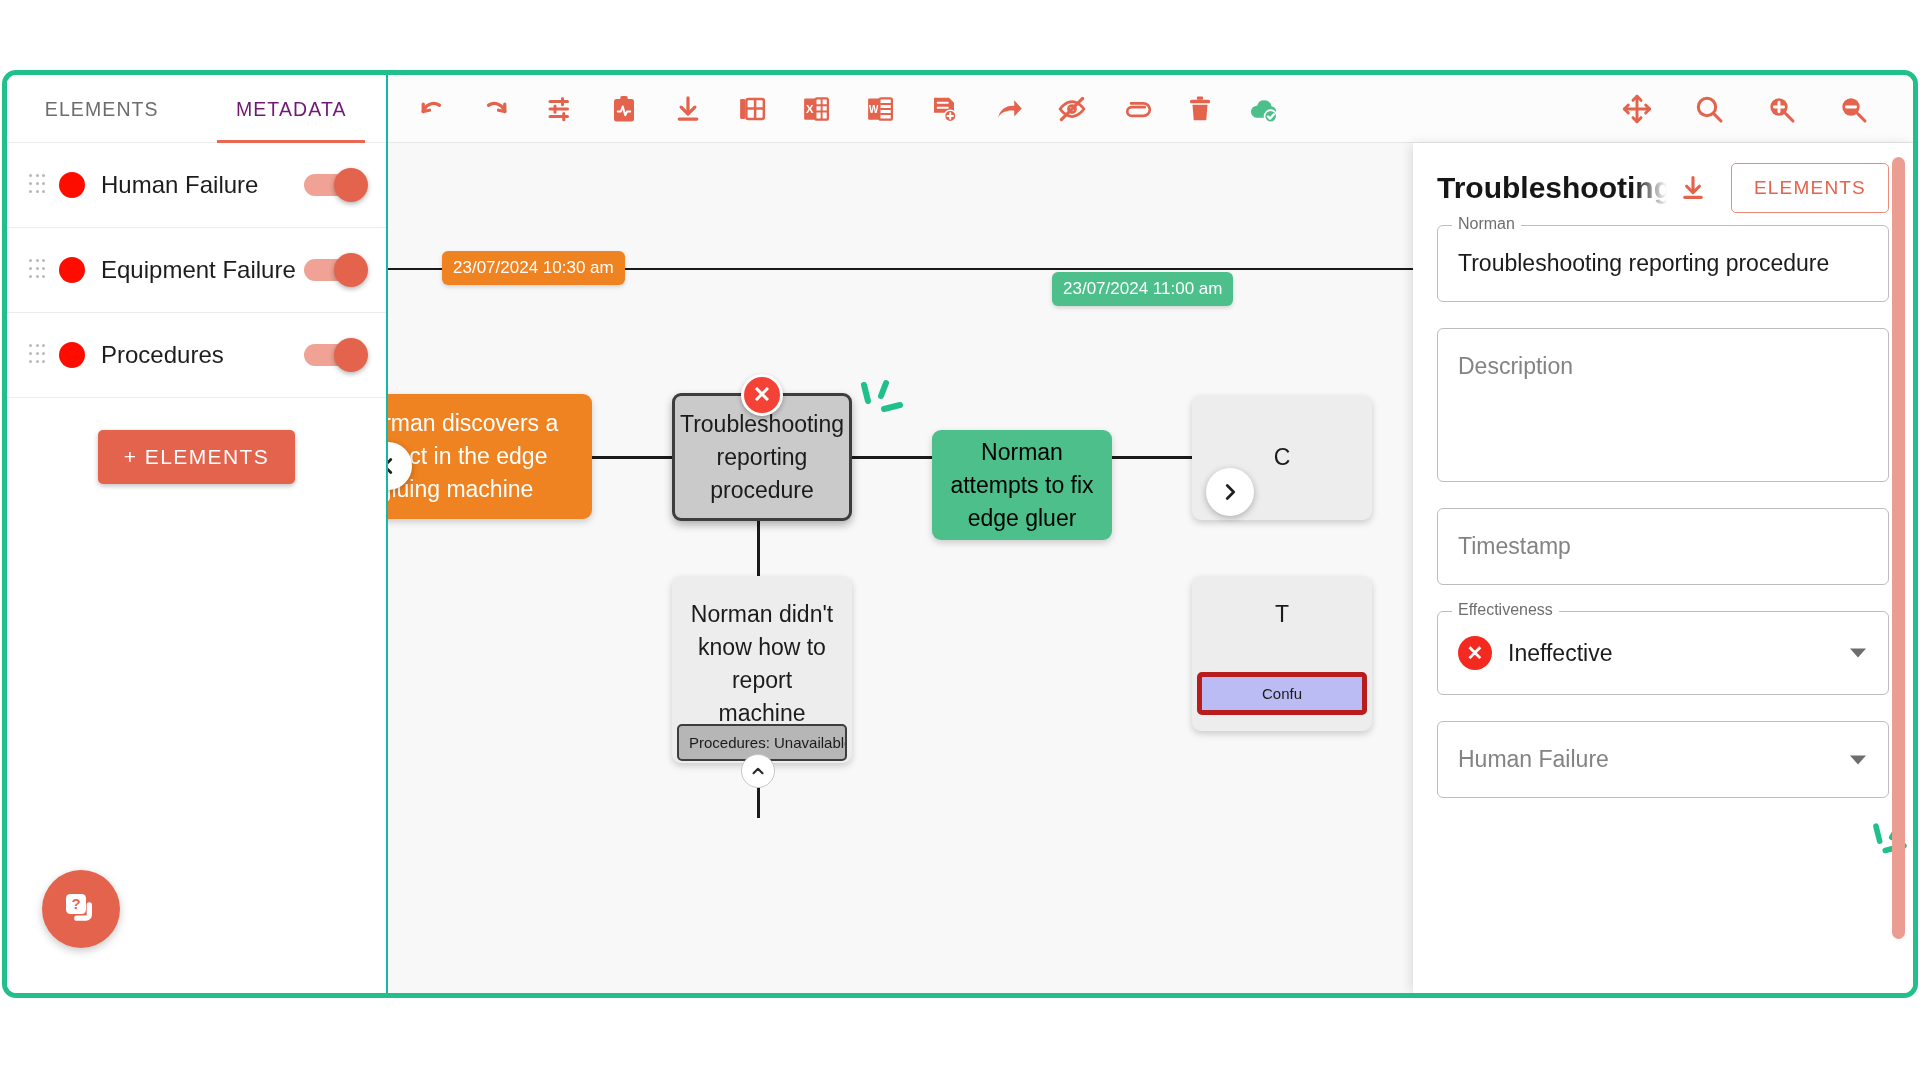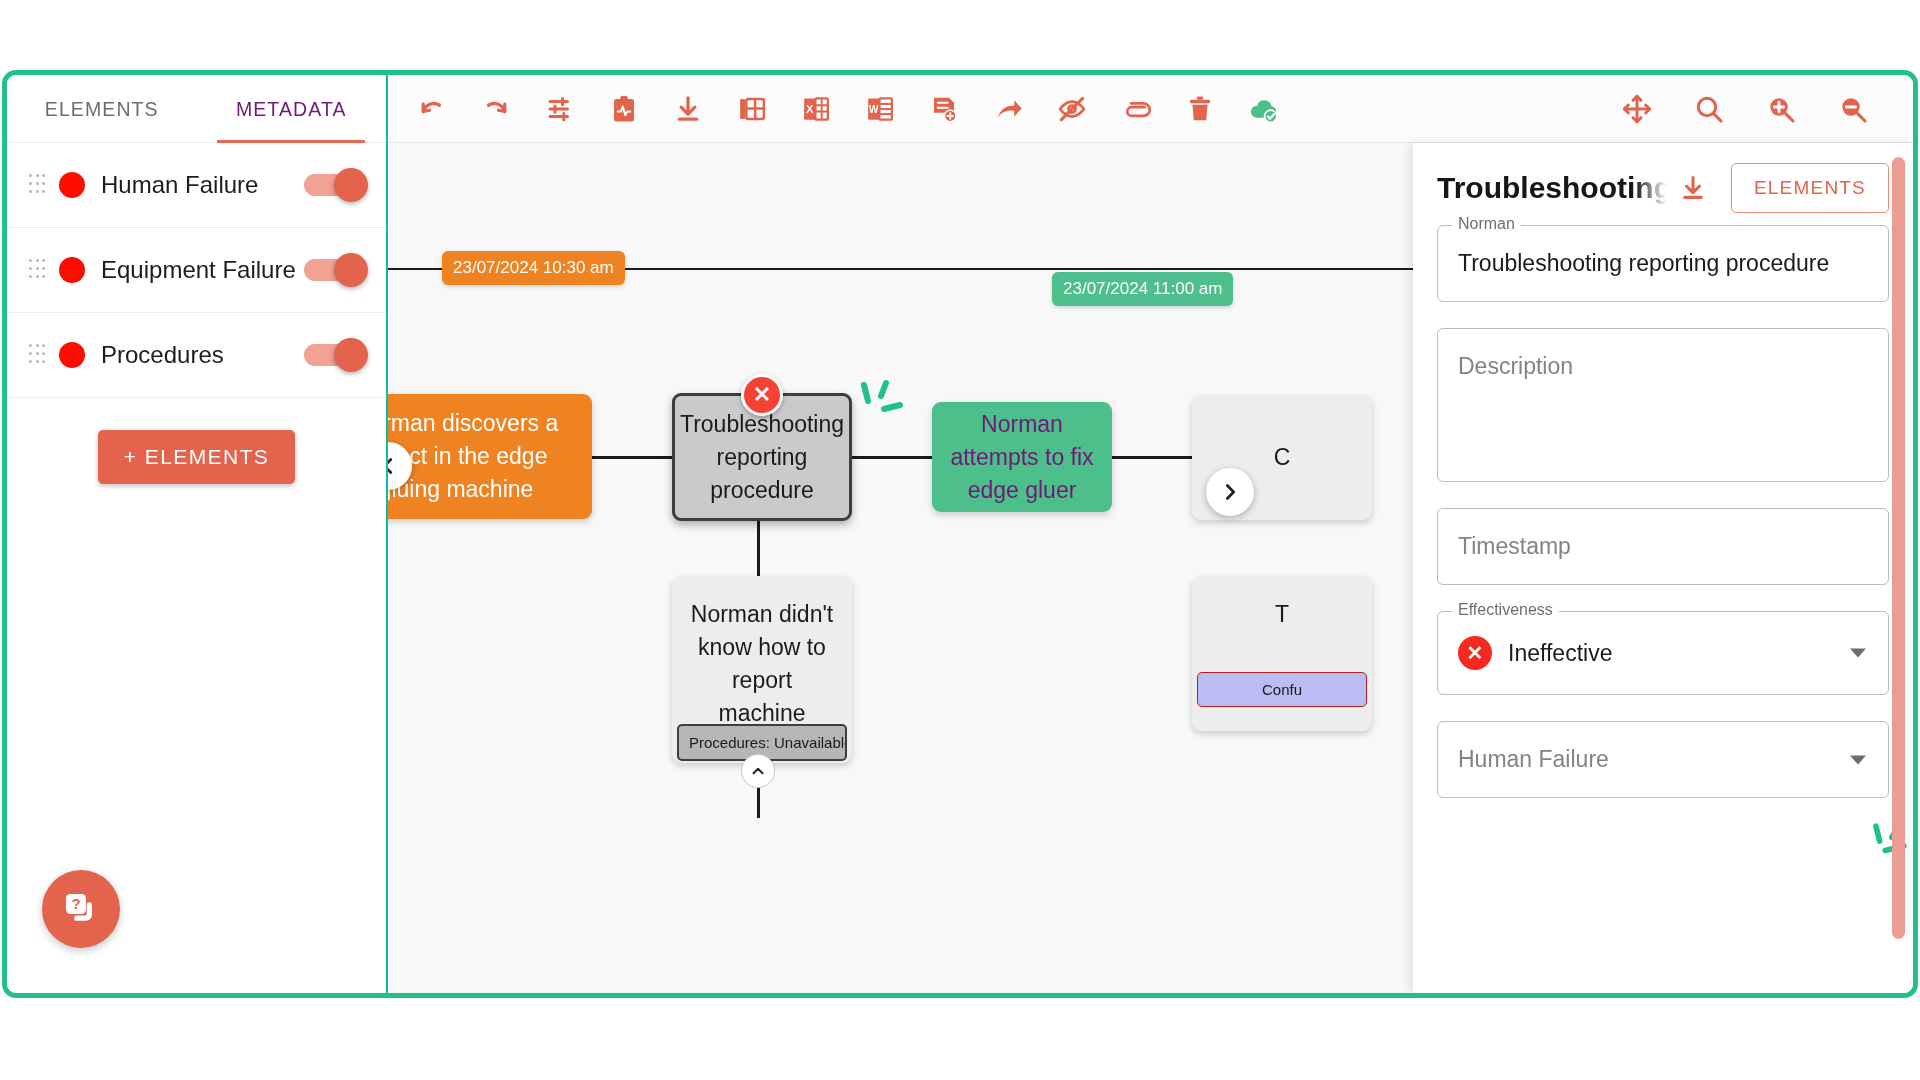--- a/index.html
+++ b/index.html
@@ -176,21 +176,21 @@
     align-items: center;
     justify-content: center;
     text-align: center;
     box-shadow: 0 3px 7px rgba(0,0,0,.18);
     font-size: 23px;
     line-height: 33px;
     padding: 10px 14px;
     cursor: pointer;
   }
   .node.orange { background: #f08321; color: #fff; }
-  .node.green  { background: #4cbf8b; color: #701a75; }
+  .node.green  { background: #4cbf8b; color: #000000; margin-top: 28px; }
   .node.grey   { background: #ededed; color: #1b1b1b; }
   .node.selected {
     background: #cacaca;
     color: #1b1b1b;
     border: 3px solid #3d3d3d;
     box-shadow: 0 4px 9px rgba(0,0,0,.3);
   }
   .tstamp {
     position: absolute;
     border-radius: 6px;
@@ -208,21 +208,21 @@
     position: absolute;
     border-radius: 5px;
     font-size: 15px;
     padding: 8px 10px;
     text-align: center;
     white-space: nowrap;
     overflow: hidden;
     cursor: pointer;
   }
   .badge.grey   { background: #b6b6b6; color: #1b1b1b; border: 2px solid #3d3d3d; }
-  .badge.purple { background: #bcbcf5; color: #1b1b1b; border: 1px solid #b91c1c; }
+  .badge.purple { background: #bcbcf5; color: #1b1b1b; border: 5px solid #b91c1c; }
   .err-badge {
     position: absolute;
     width: 42px; height: 42px;
     border-radius: 50%;
     background: #f44336;
     border: 3px solid #fff;
     display: flex; align-items: center; justify-content: center;
     color: #fff; font-size: 22px; font-weight: 700;
     box-shadow: 0 2px 5px rgba(0,0,0,.28);
     cursor: pointer;

